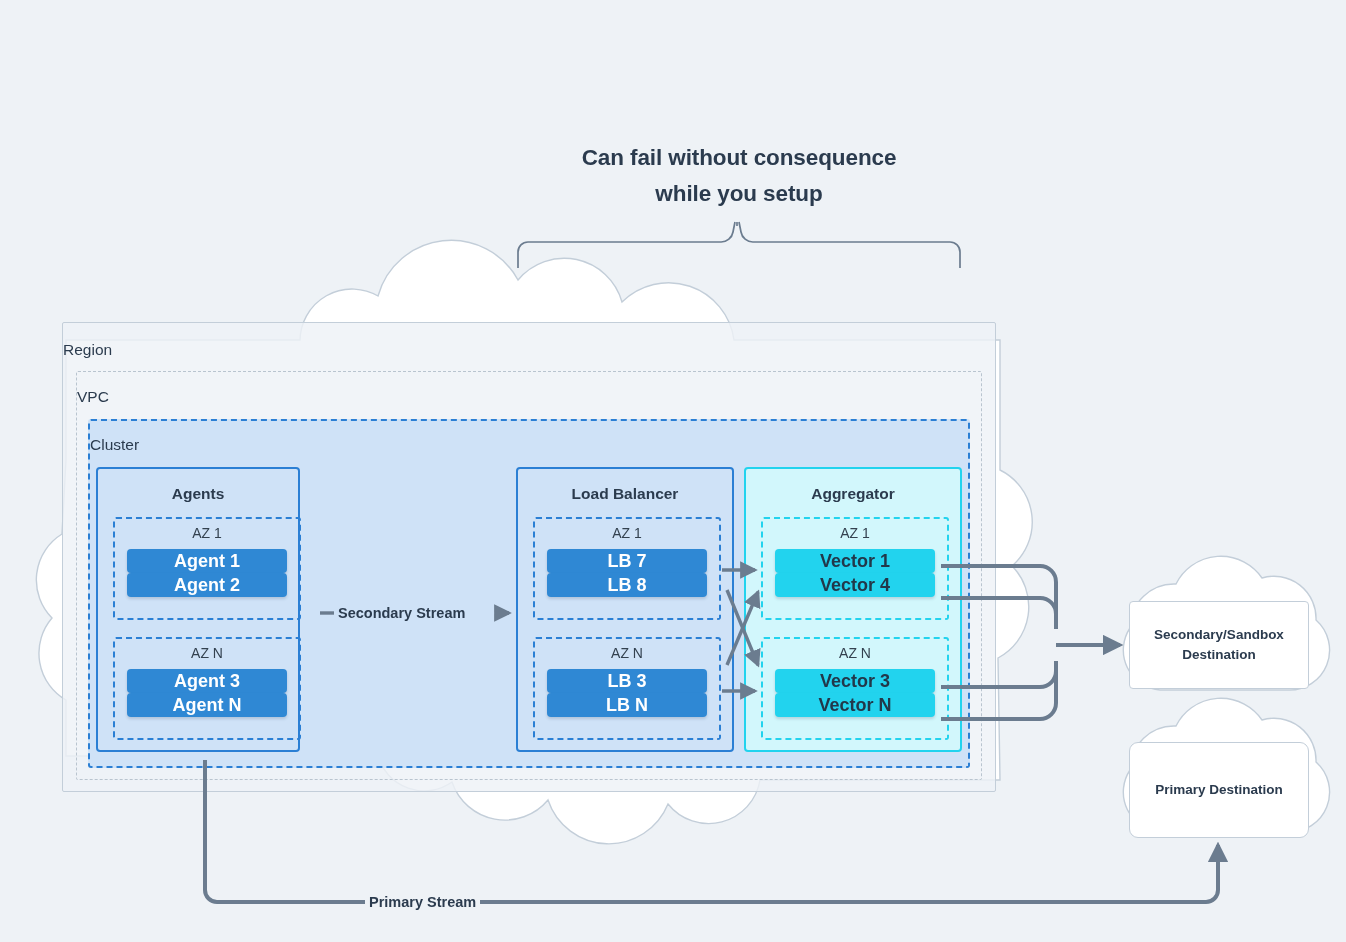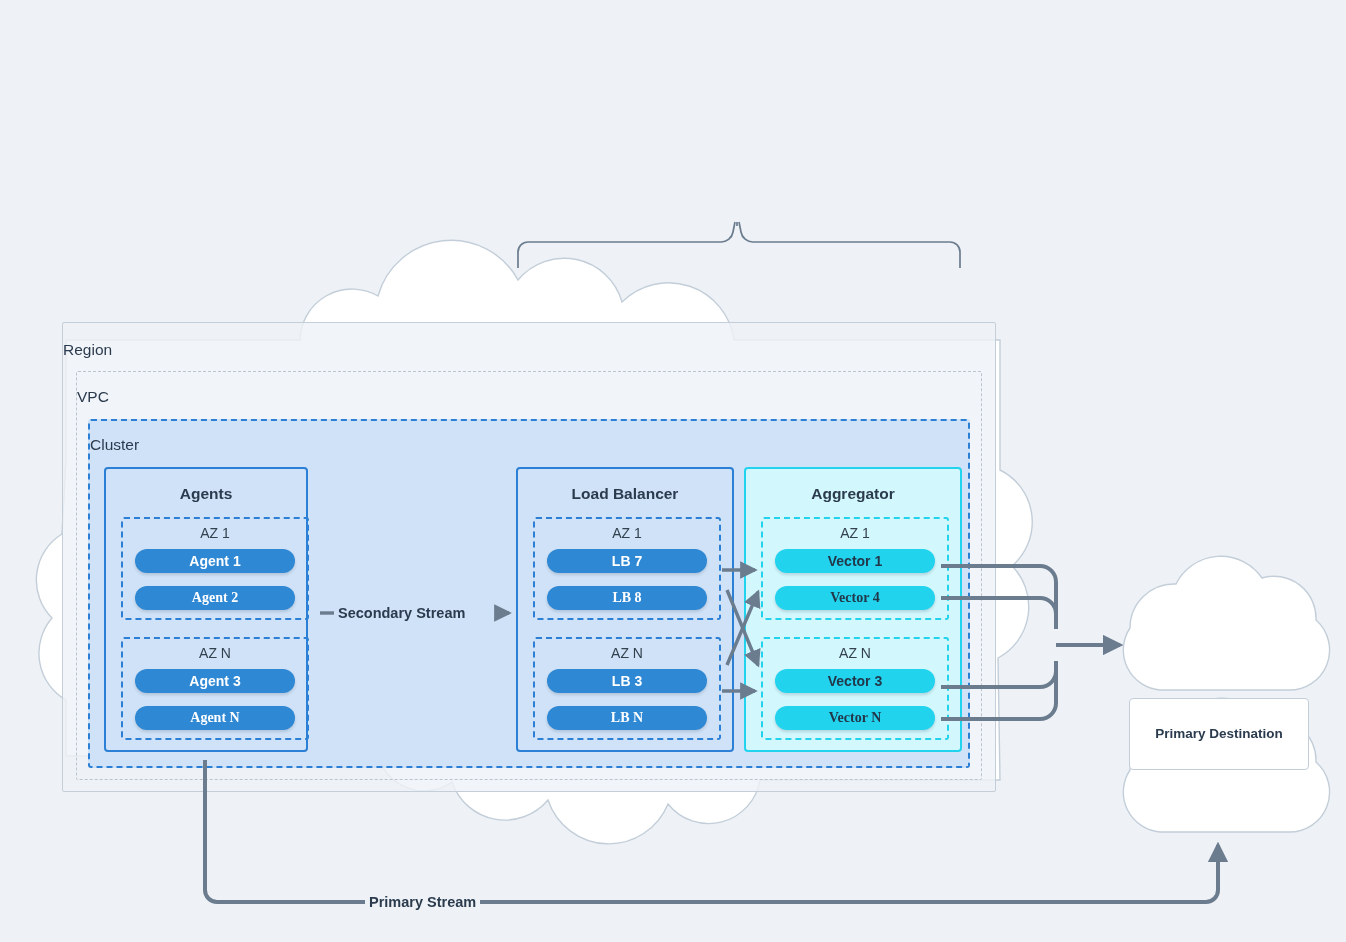--- a/index.html
+++ b/index.html
@@ -103,21 +103,21 @@
   }
   .panel-title {
     position: absolute;
     left: 0; right: 0;
     top: 16px;
     text-align: center;
     font-size: 15.5px;
     font-weight: bold;
     color: #2b3b4e;
   }
-  #panel-agents { left: 96px;  width: 204px; margin-left: 8px; }
+  #panel-agents { left: 96px;  width: 204px; }
   #panel-lb     { left: 516px; width: 218px; }
   #panel-agg    { left: 744px; width: 218px; }
 
   
   .az-group {
     position: absolute;
     left: 15px;
     width: 188px;
     height: 103px;
     border-radius: 3px;
@@ -135,33 +135,33 @@
     font-size: 14px;
     color: #33414f;
   }
 
   
   .node {
     position: absolute;
     left: 12px;
     width: 160px;
     height: 24px;
-    border-radius: 12px;
-    font-size: 14px;
+    border-radius: 4px;
+    font-size: 18px;
     font-weight: bold;
     display: flex;
     align-items: center;
     justify-content: center;
     box-shadow: 0 2px 3px rgba(40,60,90,0.18);
     box-sizing: border-box;
   }
   .node-blue { background: #2f88d4; color: #ffffff; }
   .node-cyan { background: #22d3ee; color: #22384a; }
   .node-a { top: 30px; }
-  .node-b { top: 67px; font-family: Liberation Serif, serif; }
+  .node-b { top: 54px; }
 
   
   .dest {
     position: absolute;
     left: 1129px;
     width: 180px;
     background: #ffffff;
     border: 1.4px solid #c3ced9;
     border-radius: 4px;
     display: flex;
@@ -169,21 +169,21 @@
     justify-content: center;
     text-align: center;
     font-size: 13.5px;
     font-weight: bold;
     color: #2b3b4e;
     line-height: 1.45;
     z-index: 5;
     box-sizing: border-box;
   }
   #dest-secondary { top: 601px; height: 88px; }
-  #dest-primary   { top: 698px; height: 72px; }
+  #dest-primary   { top: 742px; height: 96px; border-radius: 9px; }
 
   
   .stream-label {
     position: absolute;
     font-size: 14.5px;
     font-weight: bold;
     color: #2b3b4e;
     white-space: nowrap;
     z-index: 7;
   }
@@ -235,20 +235,24 @@
         M 1160 832
         a 40 40 0 0 1 -30 -62
         a 44 44 0 0 1 46 -44
         a 50 50 0 0 1 86 -6
         a 42 42 0 0 1 54 42
         a 40 40 0 0 1 -28 70
         Z"></path>
     </g>
   </svg>
 
+  <div class="headline">
+    <div>Can fail without consequence</div>
+    <div>while you setup</div>
+  </div>
 
   <div class="region-box">
     <div class="container-label">Region</div>
   </div>
   <div class="vpc-box">
     <div class="container-label">VPC</div>
   </div>
   <div class="cluster-box">
     <div class="container-label">Cluster</div>
   </div>
@@ -288,20 +292,26 @@
       <div class="node node-cyan node-a">Vector 1</div>
       <div class="node node-cyan node-b">Vector 4</div>
     </div>
     <div class="az-group az-dash-cyan az-n">
       <div class="az-label">AZ N</div>
       <div class="node node-cyan node-a">Vector 3</div>
       <div class="node node-cyan node-b">Vector N</div>
     </div>
   </div>
 
+  <div id="dest-secondary" class="dest">
+    <div>
+      <div>Secondary/Sandbox</div>
+      <div>Destination</div>
+    </div>
+  </div>
   <div id="dest-primary" class="dest">
     <div>Primary Destination</div>
   </div>
 
   <svg id="svg-lines" class="layer" viewBox="0 0 1346 942">
     <defs>
       <marker id="arrow-gray" viewBox="0 0 10 10" refX="8.4" refY="5" markerWidth="5.2" markerHeight="5.2" orient="auto-start-reverse">
         <path d="M 0 0 L 10 5 L 0 10 z" fill="#6b7c8f"></path>
       </marker>
     </defs>

